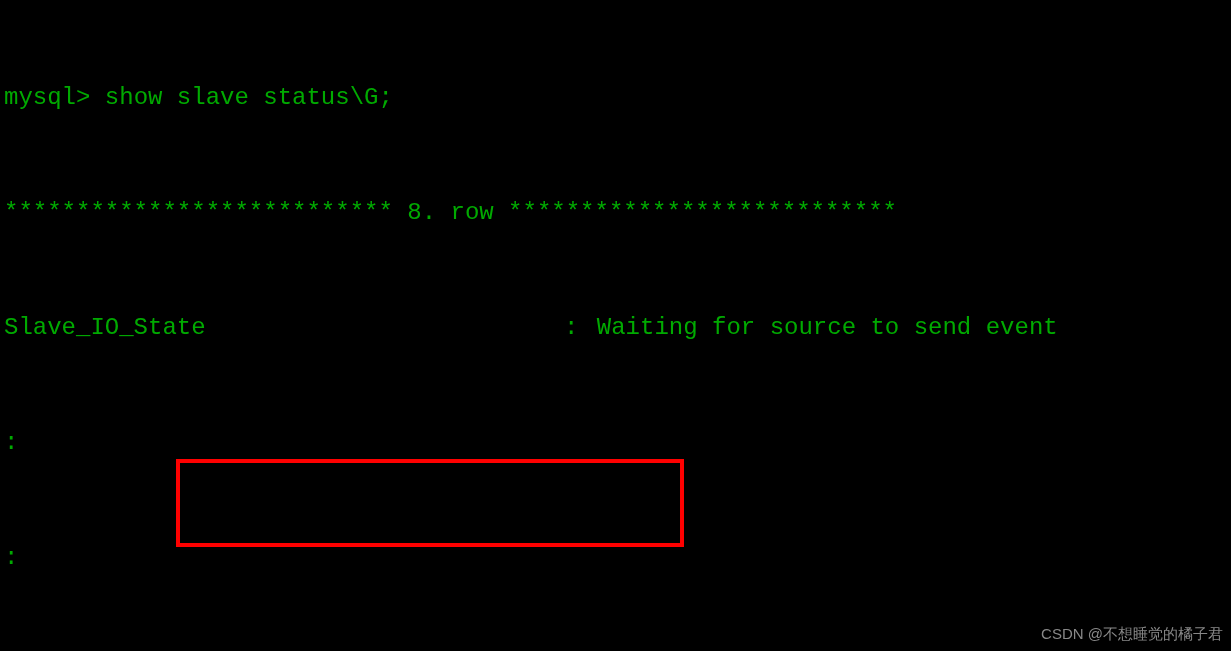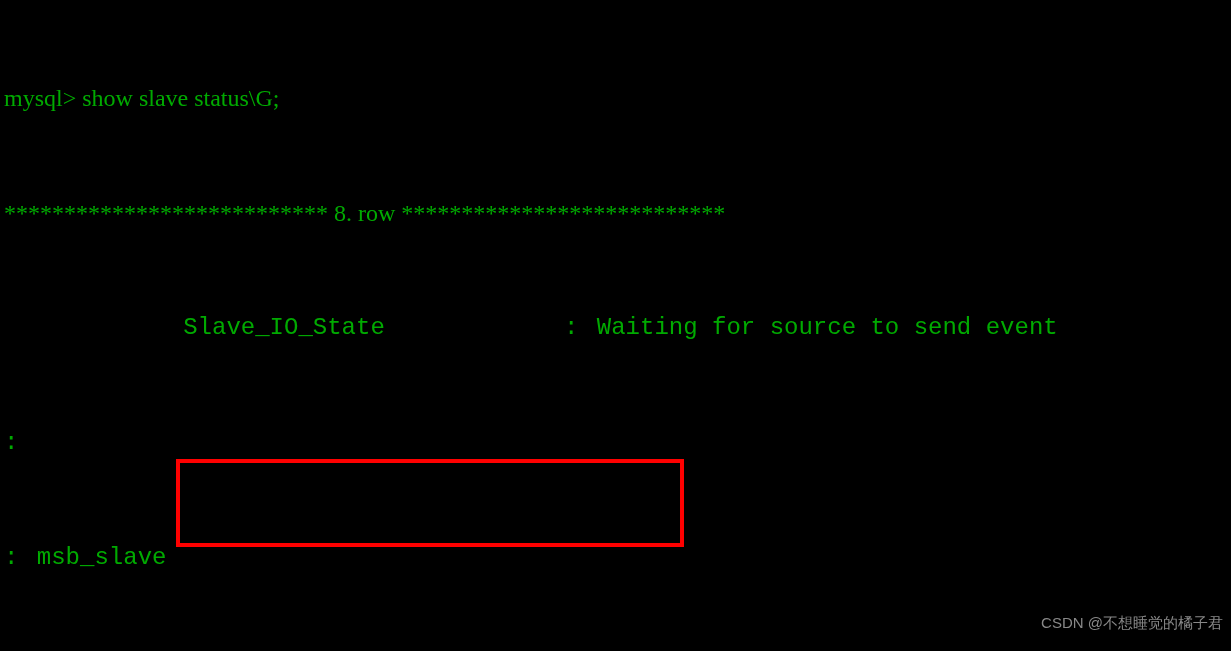--- a/index.html
+++ b/index.html
@@ -14,63 +14,62 @@
       overflow: hidden;
       position: relative;
       line-height: 1.6;
     }
     .terminal {
       padding: 2px 0 0 4px;
       white-space: pre;
     }
     .line {
       display: block;
-      font-family: Liberation Serif, serif;
     }
     .row {
       display: flex;
     }
     .label {
       width: 560px;
-      text-align: center;
+      text-align: left;
       padding-right: 0;
     }
     .colon {
       padding: 0 4px 0 0;
     }
     .value {
       text-align: center;
     }
     .highlight-box {
       position: absolute;
       border: 4px solid #ff0000;
       left: 176px;
       top: 459px;
       width: 500px;
       height: 80px;
       pointer-events: none;
     }
     .watermark {
       position: absolute;
-      bottom: 16px;
+      bottom: 5px;
       right: 8px;
       font-size: 15px;
       color: #888888;
       font-family: sans-serif;
     }
   </style>
 </head>
 <body>
 
 <div class="terminal">
   <div class="line"><span>mysql&gt; </span><span>show slave status\G;</span></div>
   <div class="line"><span>*************************** </span><span>8. row</span><span> ***************************</span></div>
   <div class="row"><span class="label">Slave_IO_State</span><span class="colon">: </span><span class="value">Waiting for source to send event</span></div>
   <div class="row"><span class="colon">: </span></div>
-  <div class="row"><span class="colon">: </span><span class="value">msb_slave</span></div>
+  <div class="row"><span class="colon">: </span></div>
   
   
   
   
   
   
   
   
   
   

